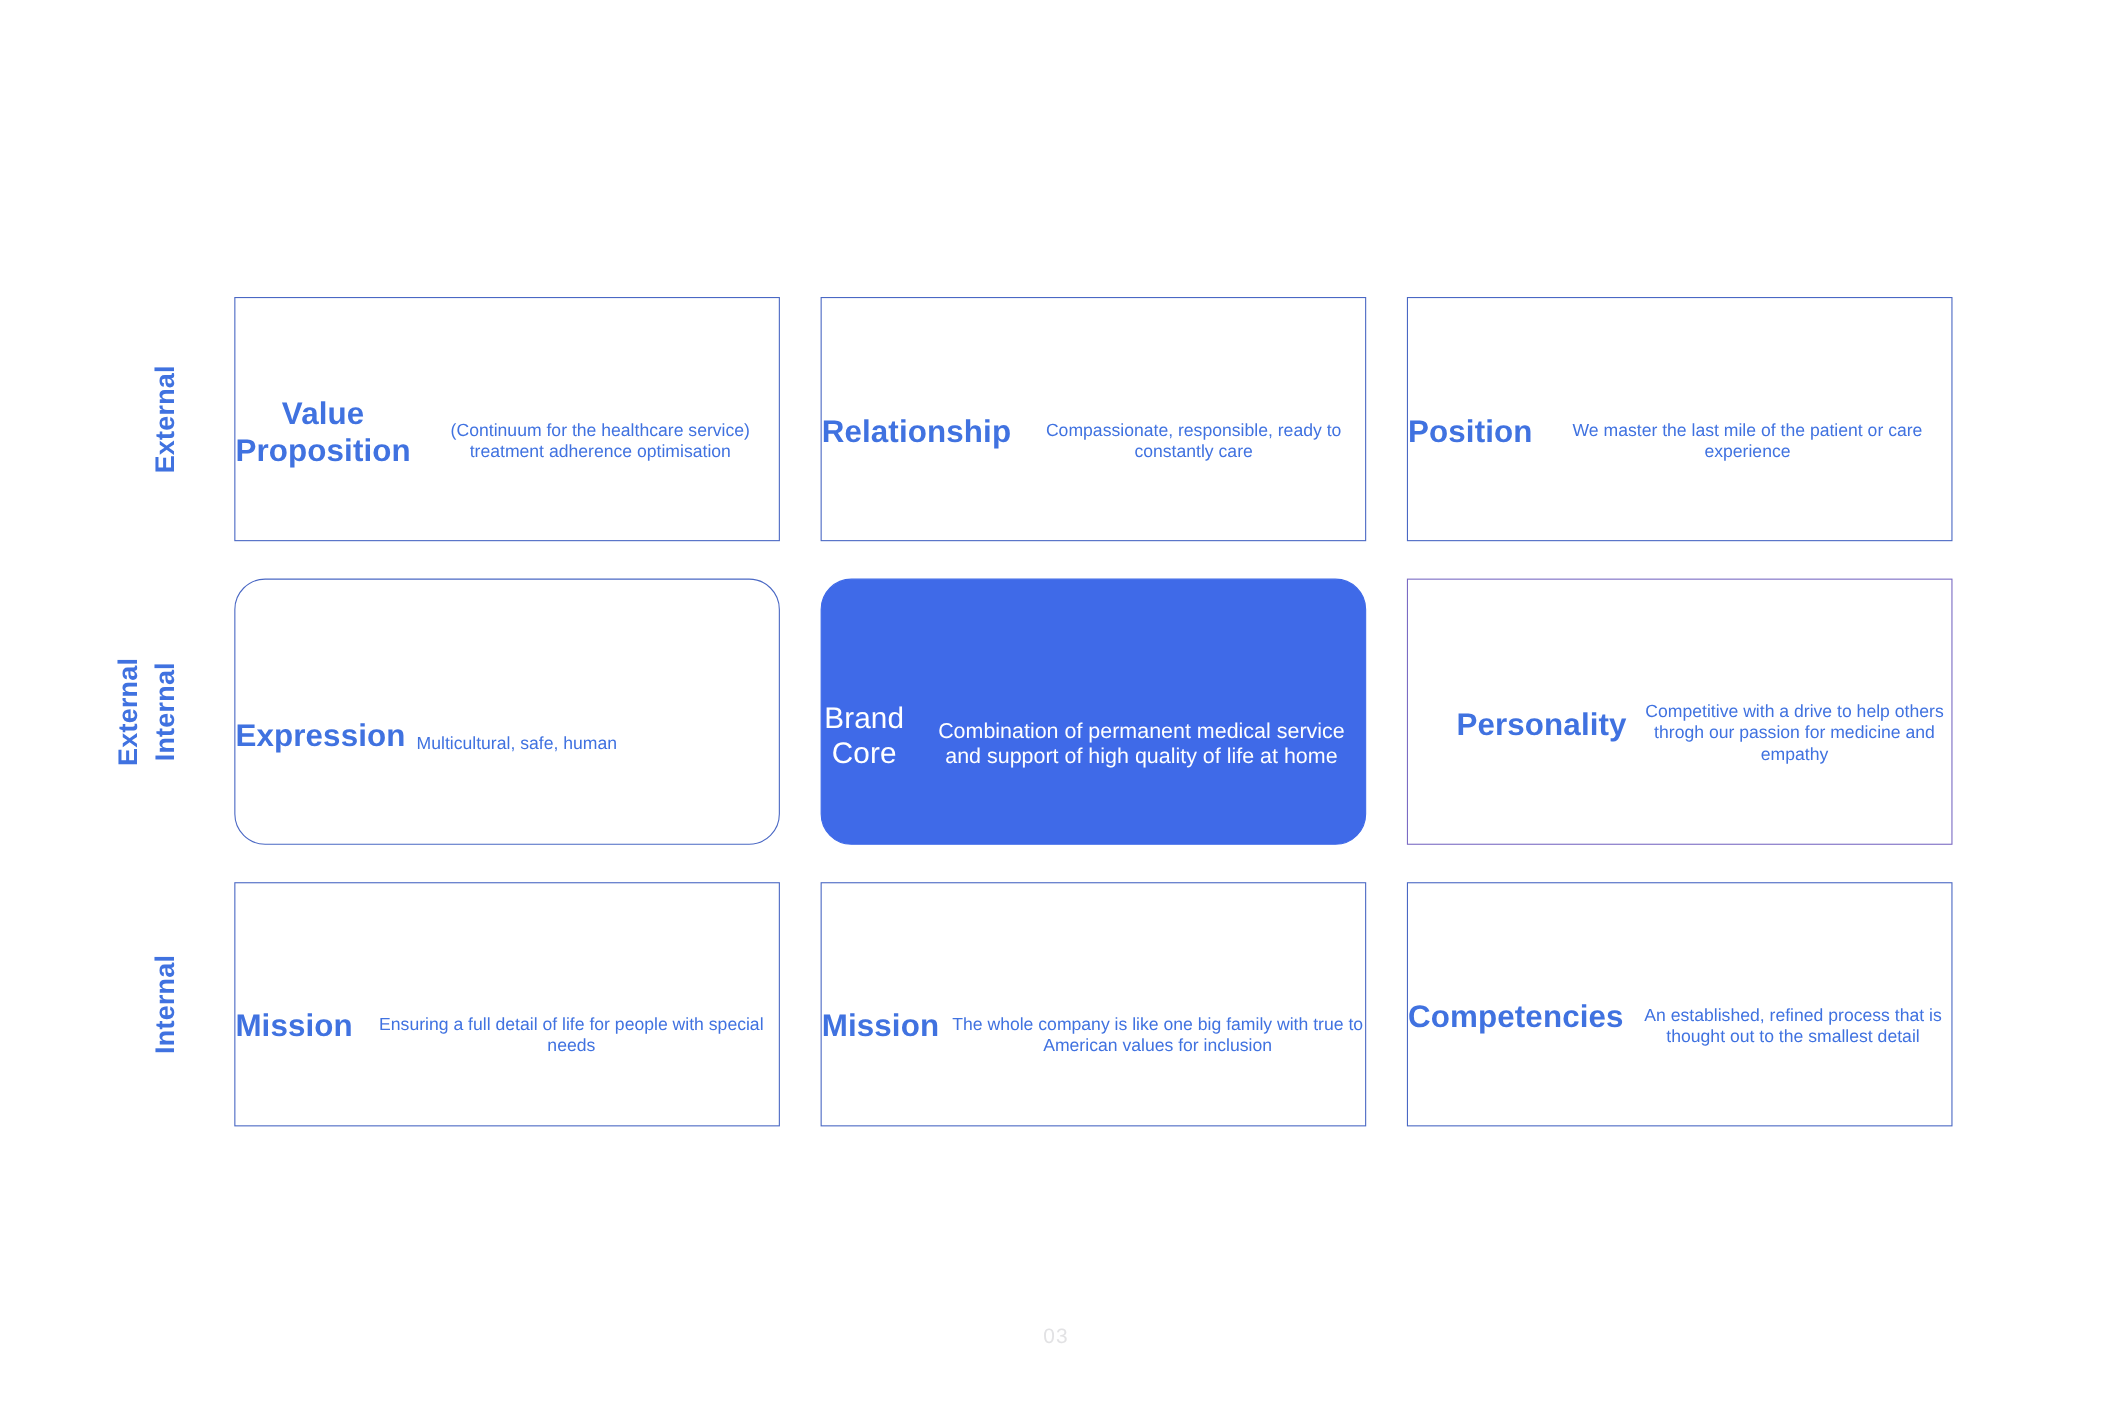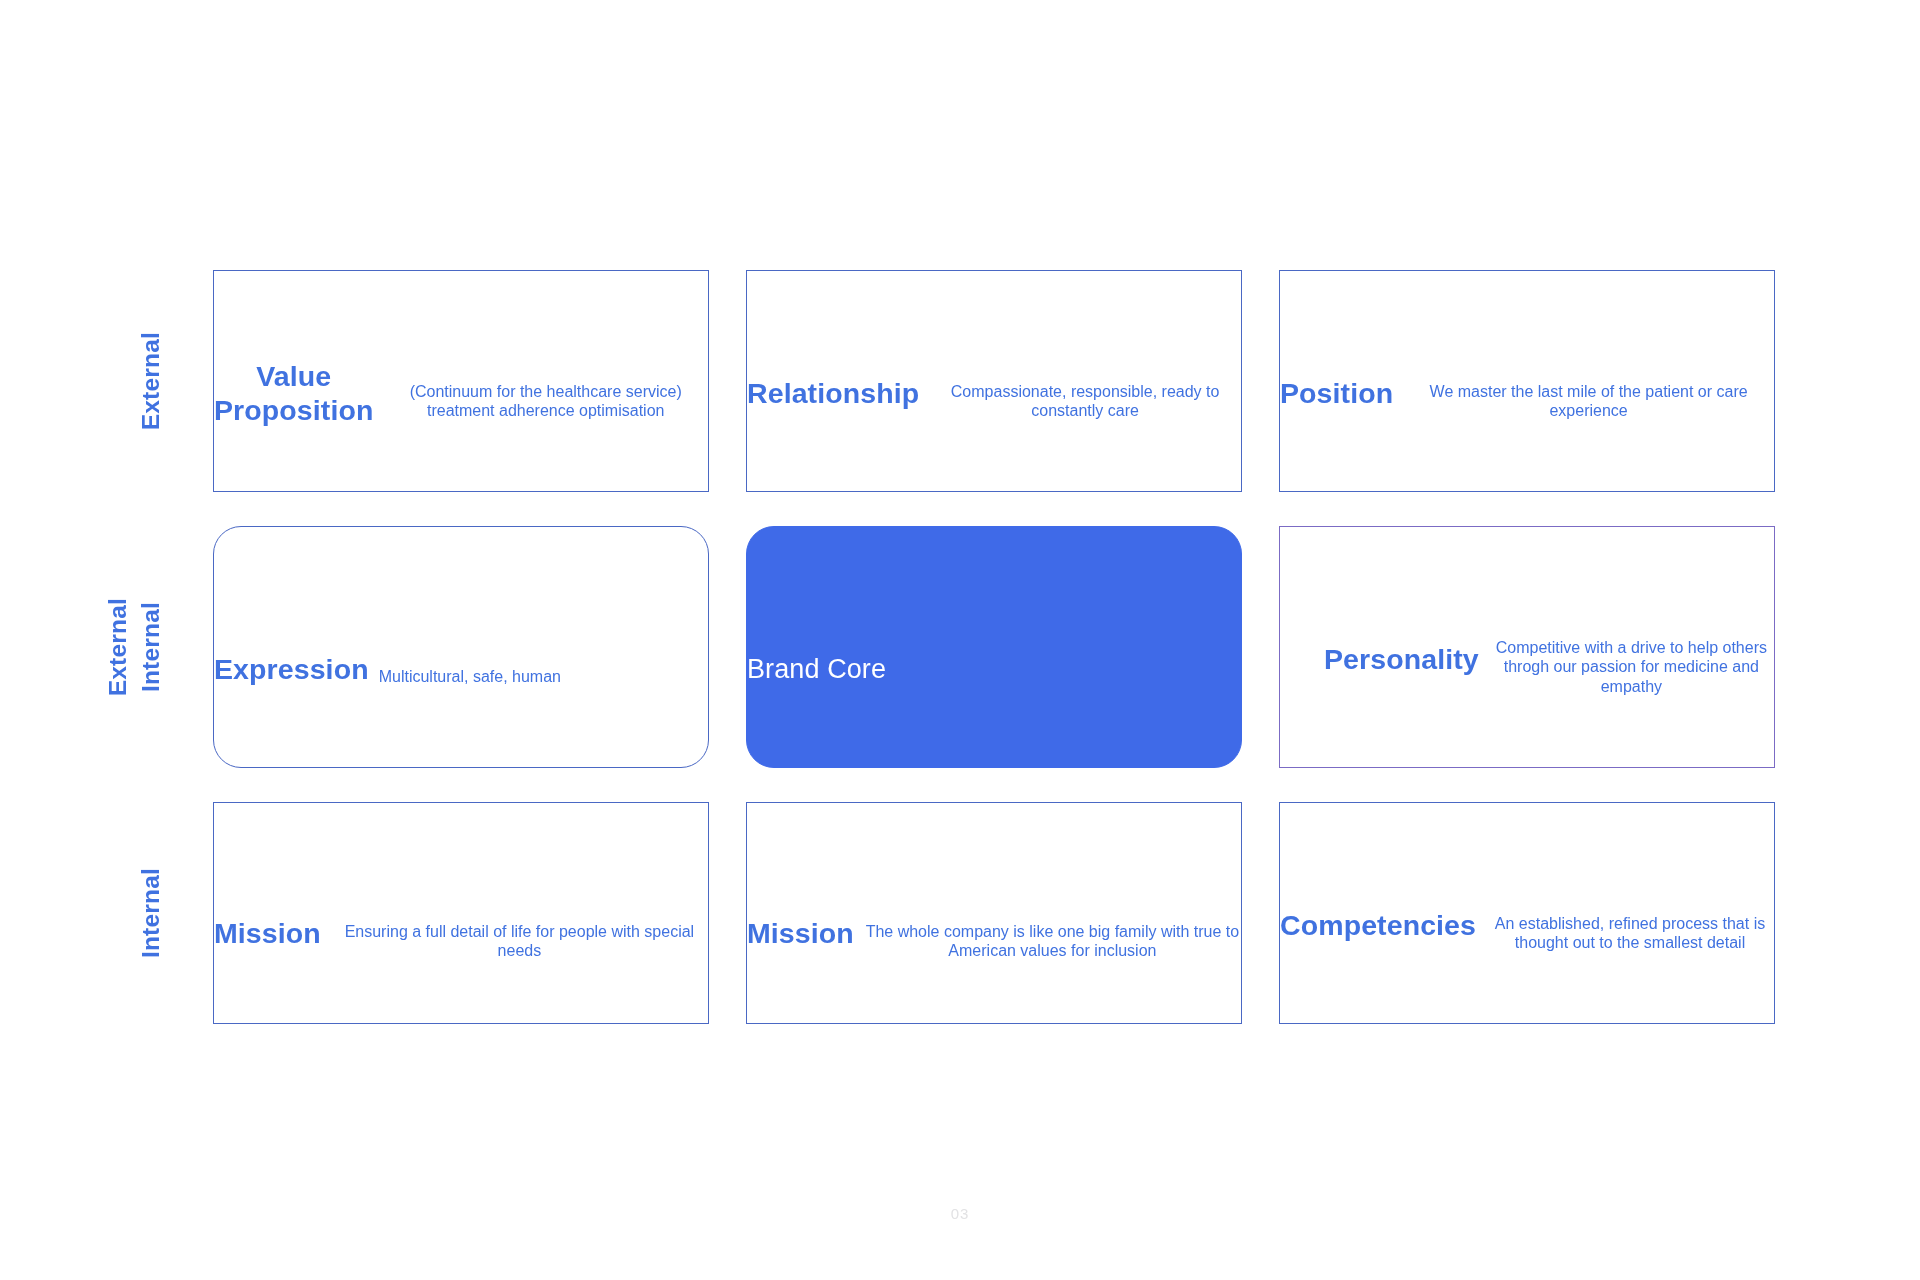--- a/index.html
+++ b/index.html
@@ -121,21 +121,21 @@
   .rowlabel-r2 { top: 256px; height: 242px; }
   .rowlabel-r3 { top: 532px; height: 222px; }
 
   
   .pagenum {
     position: absolute;
     left: 0;
     right: 0;
     top: 1205px;
     text-align: center;
-    font-size: 15px;
+    font-size: 19px;
     color: #E2E2E4;
     letter-spacing: 1px;
   }
 </style>
 </head>
 <body>
 
 <div class="slide">
 
   <div class="rowlabels">
@@ -168,20 +168,21 @@
       <div class="card-desc">We master the last mile of the patient or care experience</div>
     </div>
 
     <div class="card center-mid">
       <div class="card-title">Expression</div>
       <div class="card-desc">Multicultural, safe, human</div>
     </div>
 
     <div class="card accent center-mid">
       <div class="card-title">Brand Core</div>
+      <div class="card-desc">Combination of permanent medical service and support of high quality of life at home</div>
     </div>
 
     <div class="card purple">
       <div class="card-title">Personality</div>
       <div class="card-desc">Competitive with a drive to help others throgh our passion for medicine and empathy</div>
     </div>
 
     <div class="card title-lower">
       <div class="card-title">Mission</div>
       <div class="card-desc">Ensuring a full detail of life for people with special needs</div>

